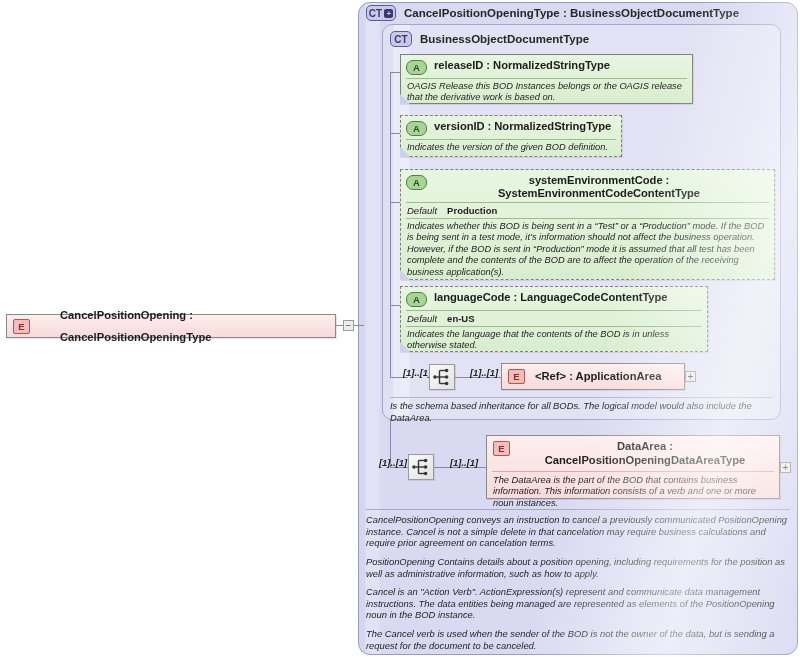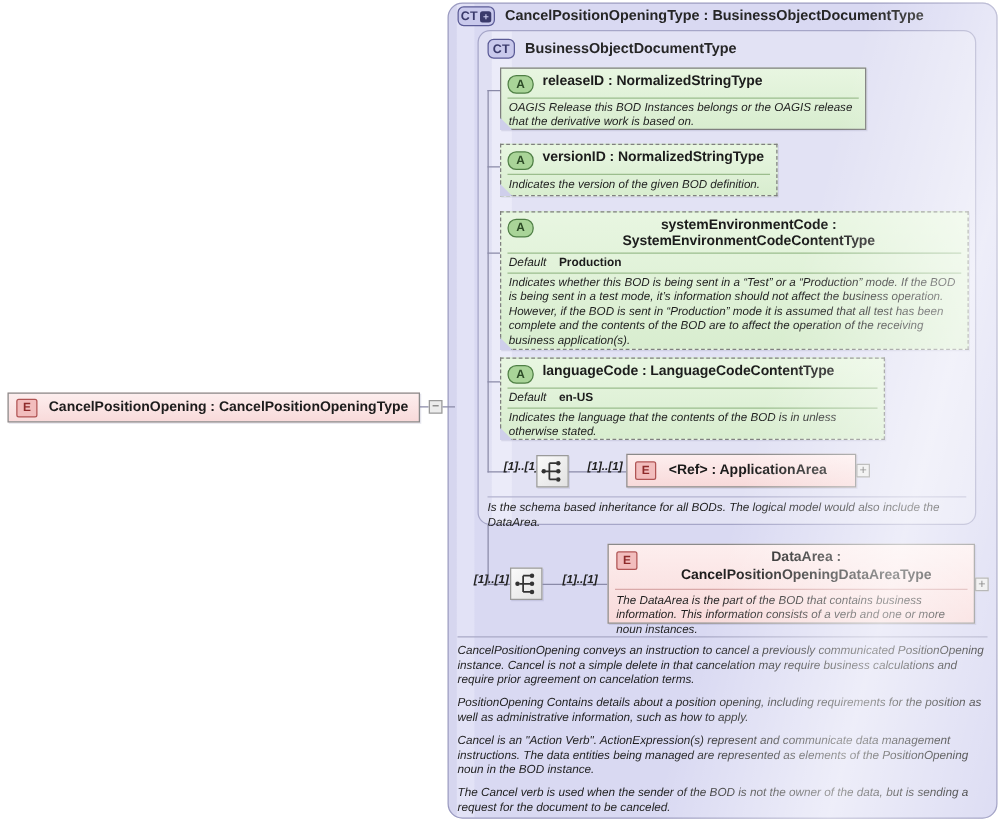--- a/index.html
+++ b/index.html
@@ -243,21 +243,21 @@
 
   
   #root-element-box {
     left: 6px; top: 314px;
     width: 330px; height: 24px;
     display: flex;
     align-items: center;
     gap: 9px;
     padding: 0 6px;
   }
-  #root-element-box .elem-name { line-height: 22px; }
+  #root-element-box .elem-name { line-height: 22px; margin-left: 21px; }
 
   
   .compositor {
     position: absolute;
     box-sizing: border-box;
     width: 26px; height: 26px;
     border: 1px solid #9a9a9a;
     background: #ececec;
     background-image: linear-gradient(135deg, #fafafa 0%, #e2e2e2 100%);
     box-shadow: 1px 1px 0 rgba(120,120,160,0.2);

